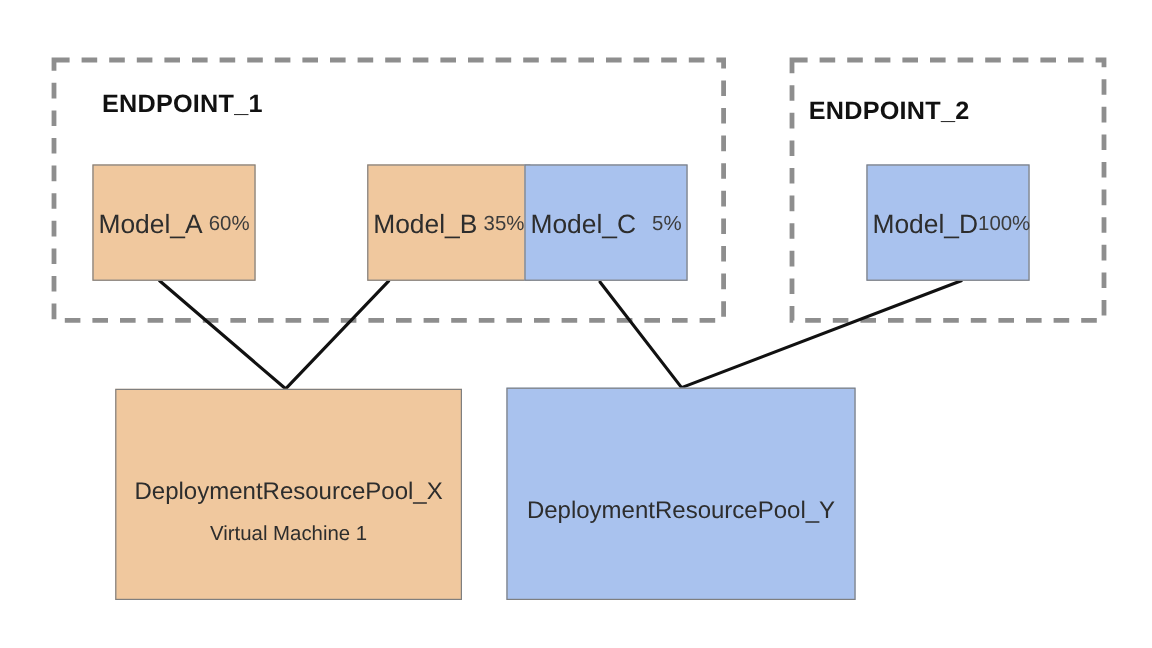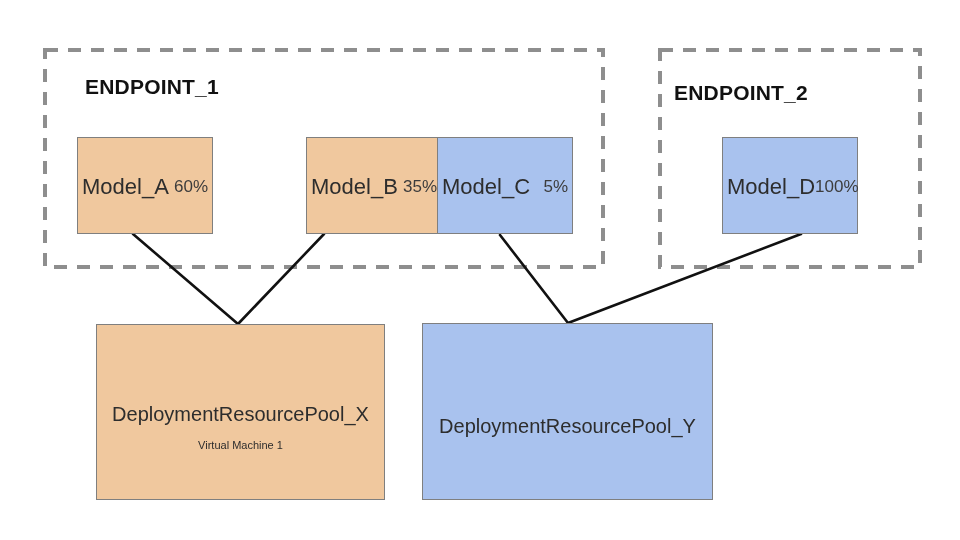--- a/index.html
+++ b/index.html
@@ -86,21 +86,21 @@
     gap: 13px;
   }
   .pool-box.orange { background: var(--orange-fill); }
   .pool-box.blue   { background: var(--blue-fill); }
   .pool-name {
     font-size: 20px;
     color: var(--text);
     white-space: nowrap;
   }
   .pool-machine {
-    font-size: 11px;
+    font-size: 17px;
     color: var(--text);
     white-space: nowrap;
   }
   
   #endpoint-1-label { left: 85px;  top: 75px; }
   #endpoint-2-label { left: 674px; top: 81px; }
   #model-a { left: 77px;  top: 137px; }
   #model-b { left: 258px; top: 137px; margin-left: 48px; }
   #model-c { left: 437px; top: 137px; }
   #model-d { left: 722px; top: 137px; }

